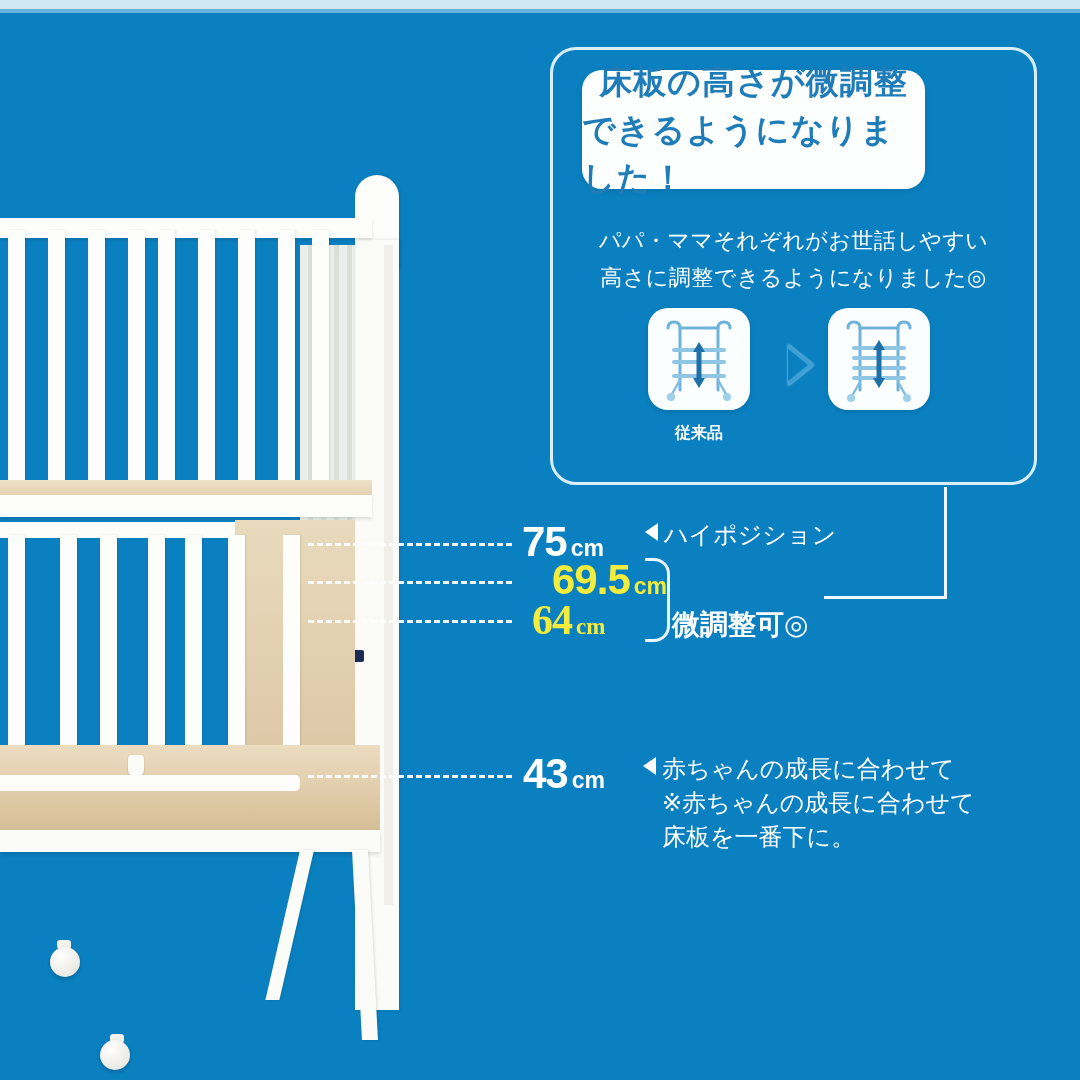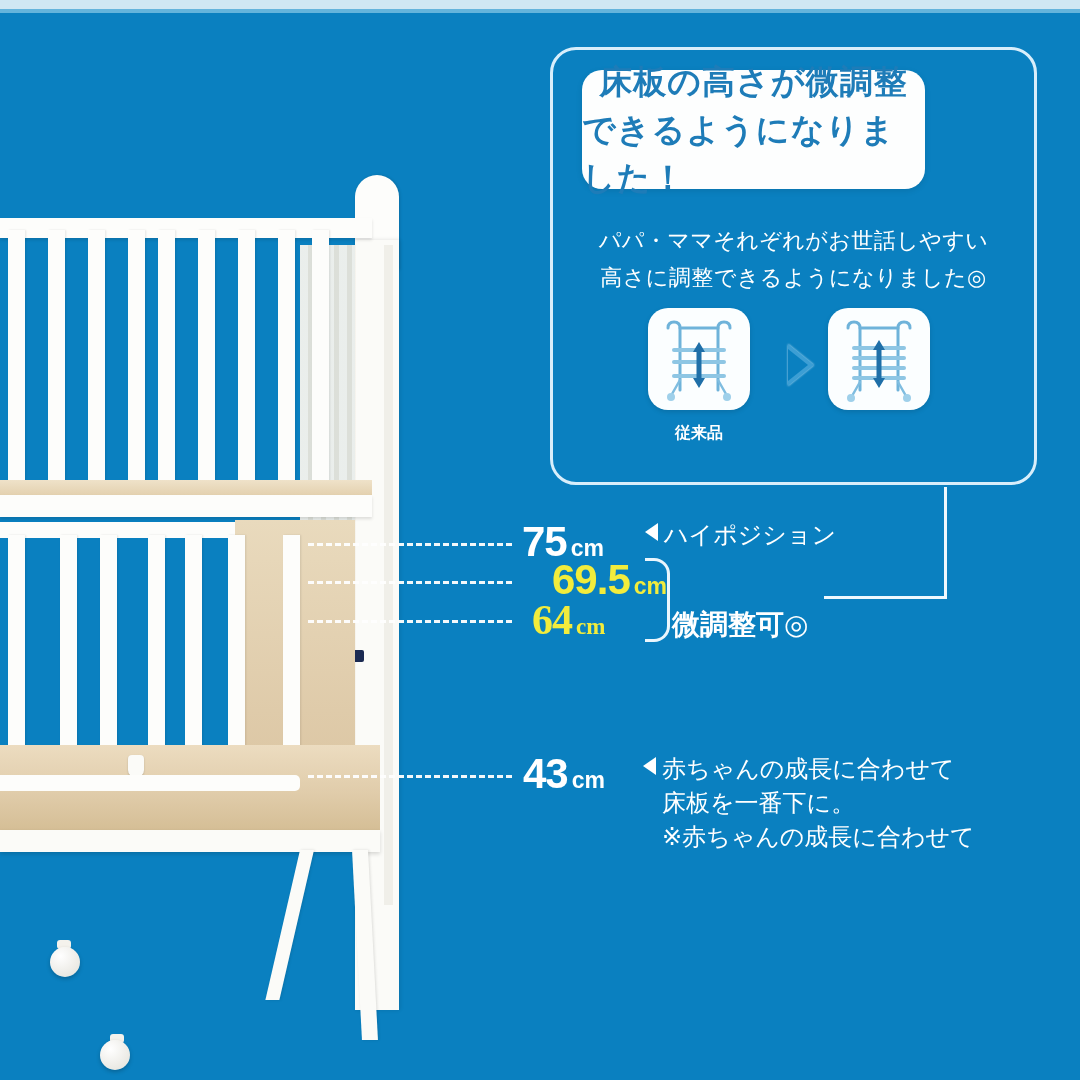--- a/index.html
+++ b/index.html
@@ -171,22 +171,22 @@
     <span class="tri"></span><span>ハイポジション</span>
   </div>
 
   <div class="brace"></div>
   <div class="fine-label">微調整可◎</div>
   <div class="conn-h"></div>
   <div class="conn-v"></div>
 
   <div class="note" style="left:643px;top:752px;">
     <div><span class="tri"></span><span>赤ちゃんの成長に合わせて</span></div>
+    <div style="padding-left:19px">※赤ちゃんの成長に合わせて</div>
     <div style="padding-left:19px">床板を一番下に。</div>
-    <div style="padding-left:19px">※赤ちゃんの成長に合わせて</div>
   </div>
 
   <div class="panel"></div>
 
   <div class="card">
     <div class="line">床板の高さが微調整</div>
     <div class="line">できるようになりました！</div>
   </div>
 
   <div class="subtitle">

